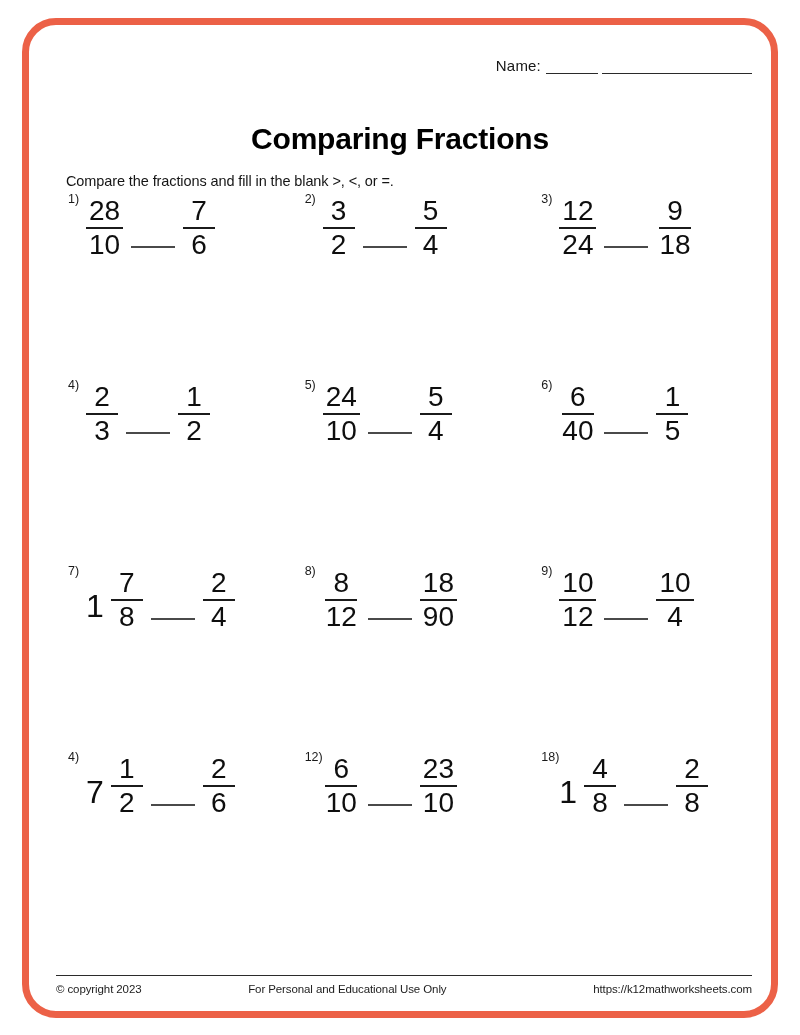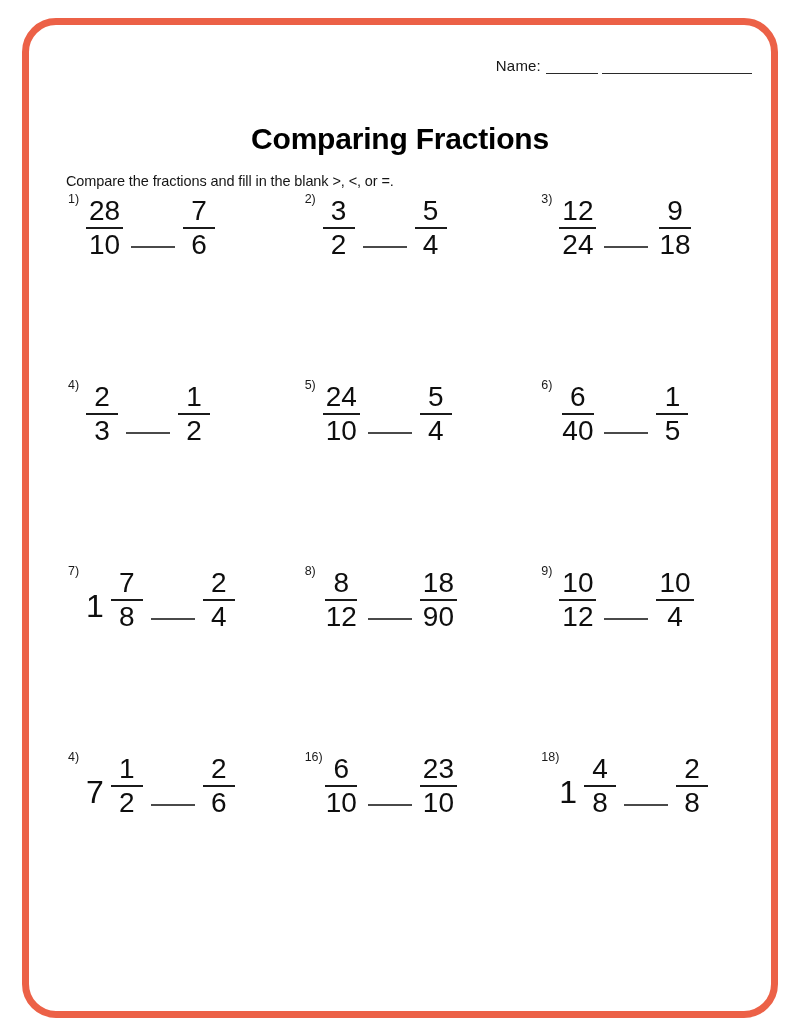--- a/index.html
+++ b/index.html
@@ -335,21 +335,21 @@
               <span class="denominator">2</span>
             </span>
             <span class="answer-blank"></span>
             <span class="fraction">
               <span class="numerator">2</span>
               <span class="denominator">6</span>
             </span>
           </div>
         </div>
         <div class="problem">
-          <span class="problem-index">16)</span>
+          <span class="problem-index">12)</span>
           <div class="problem-body">
             <span class="fraction">
               <span class="numerator">6</span>
               <span class="denominator">10</span>
             </span>
             <span class="answer-blank"></span>
             <span class="fraction">
               <span class="numerator">23</span>
               <span class="denominator">10</span>
             </span>
@@ -365,15 +365,23 @@
             </span>
             <span class="answer-blank"></span>
             <span class="fraction">
               <span class="numerator">2</span>
               <span class="denominator">8</span>
             </span>
           </div>
         </div>
       </div>
 
+    <div id="footer">
+      <div id="footer-rule"></div>
+      <div id="footer-text">
+        <span>© copyright 2023</span>
+        <span id="footer-center">For Personal and Educational Use Only</span>
+        <span>https://k12mathworksheets.com</span>
+      </div>
+    </div>
 
   </div>
 </div>
 
 </body></html>

